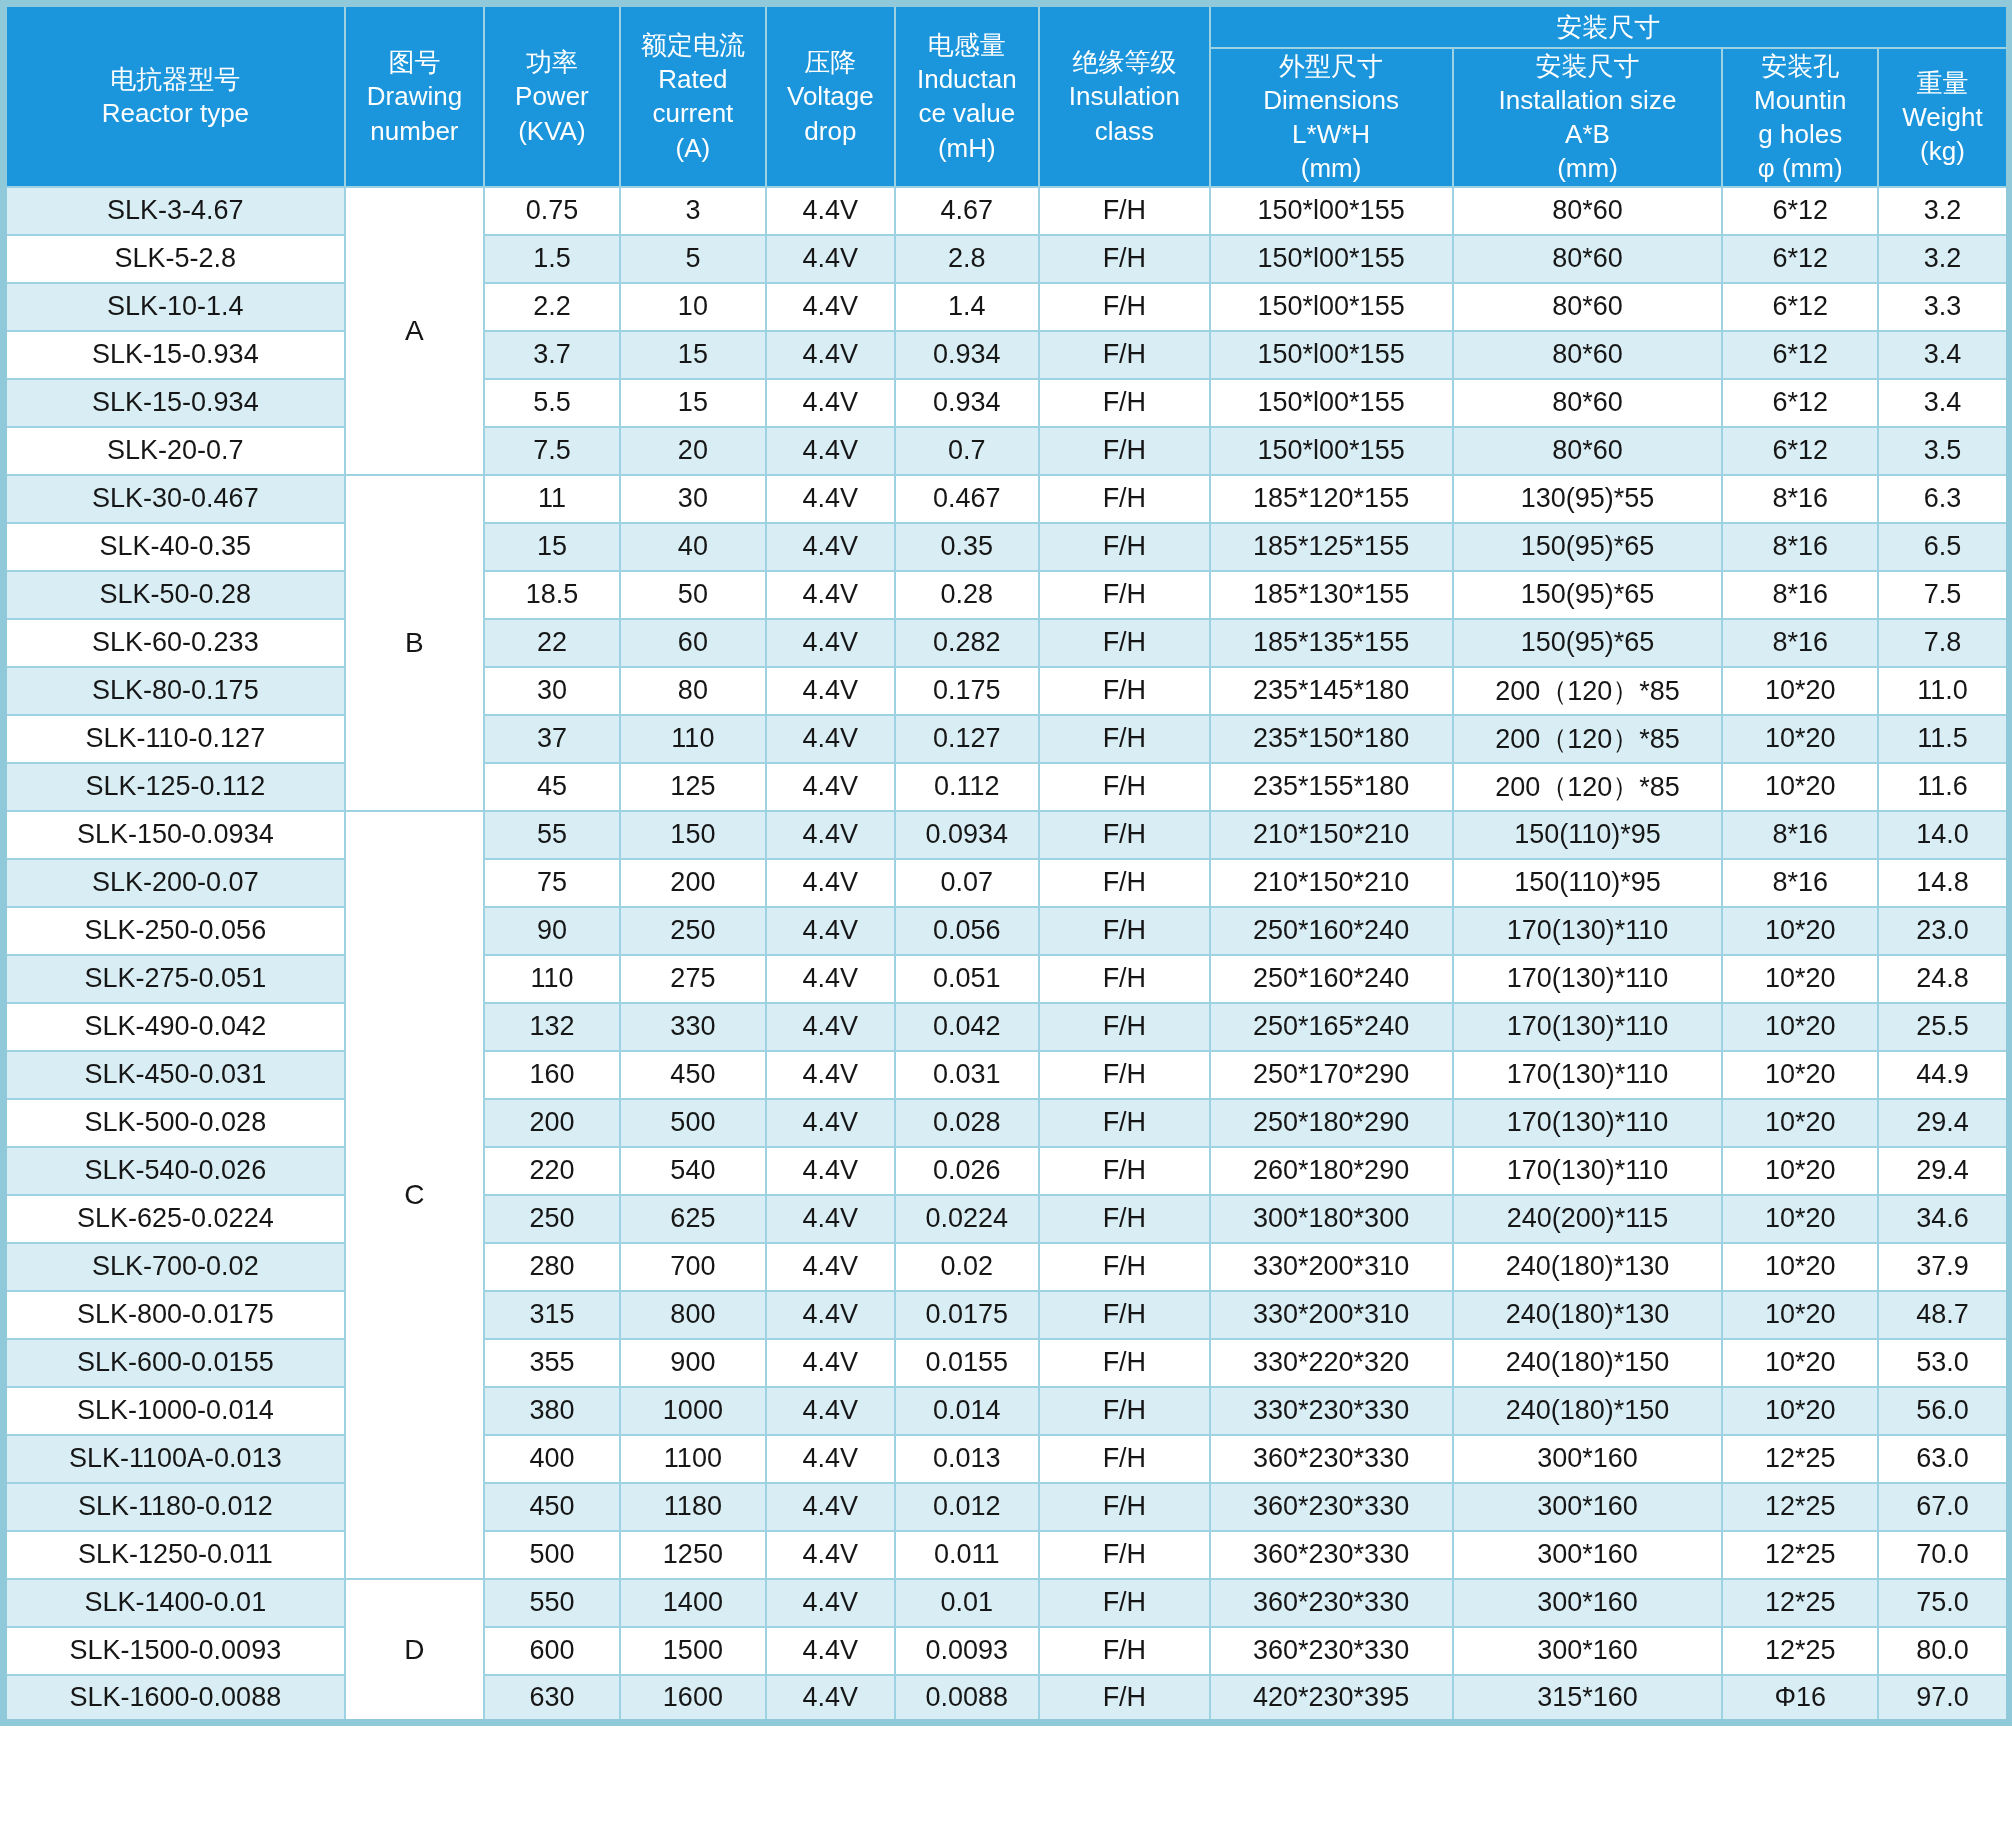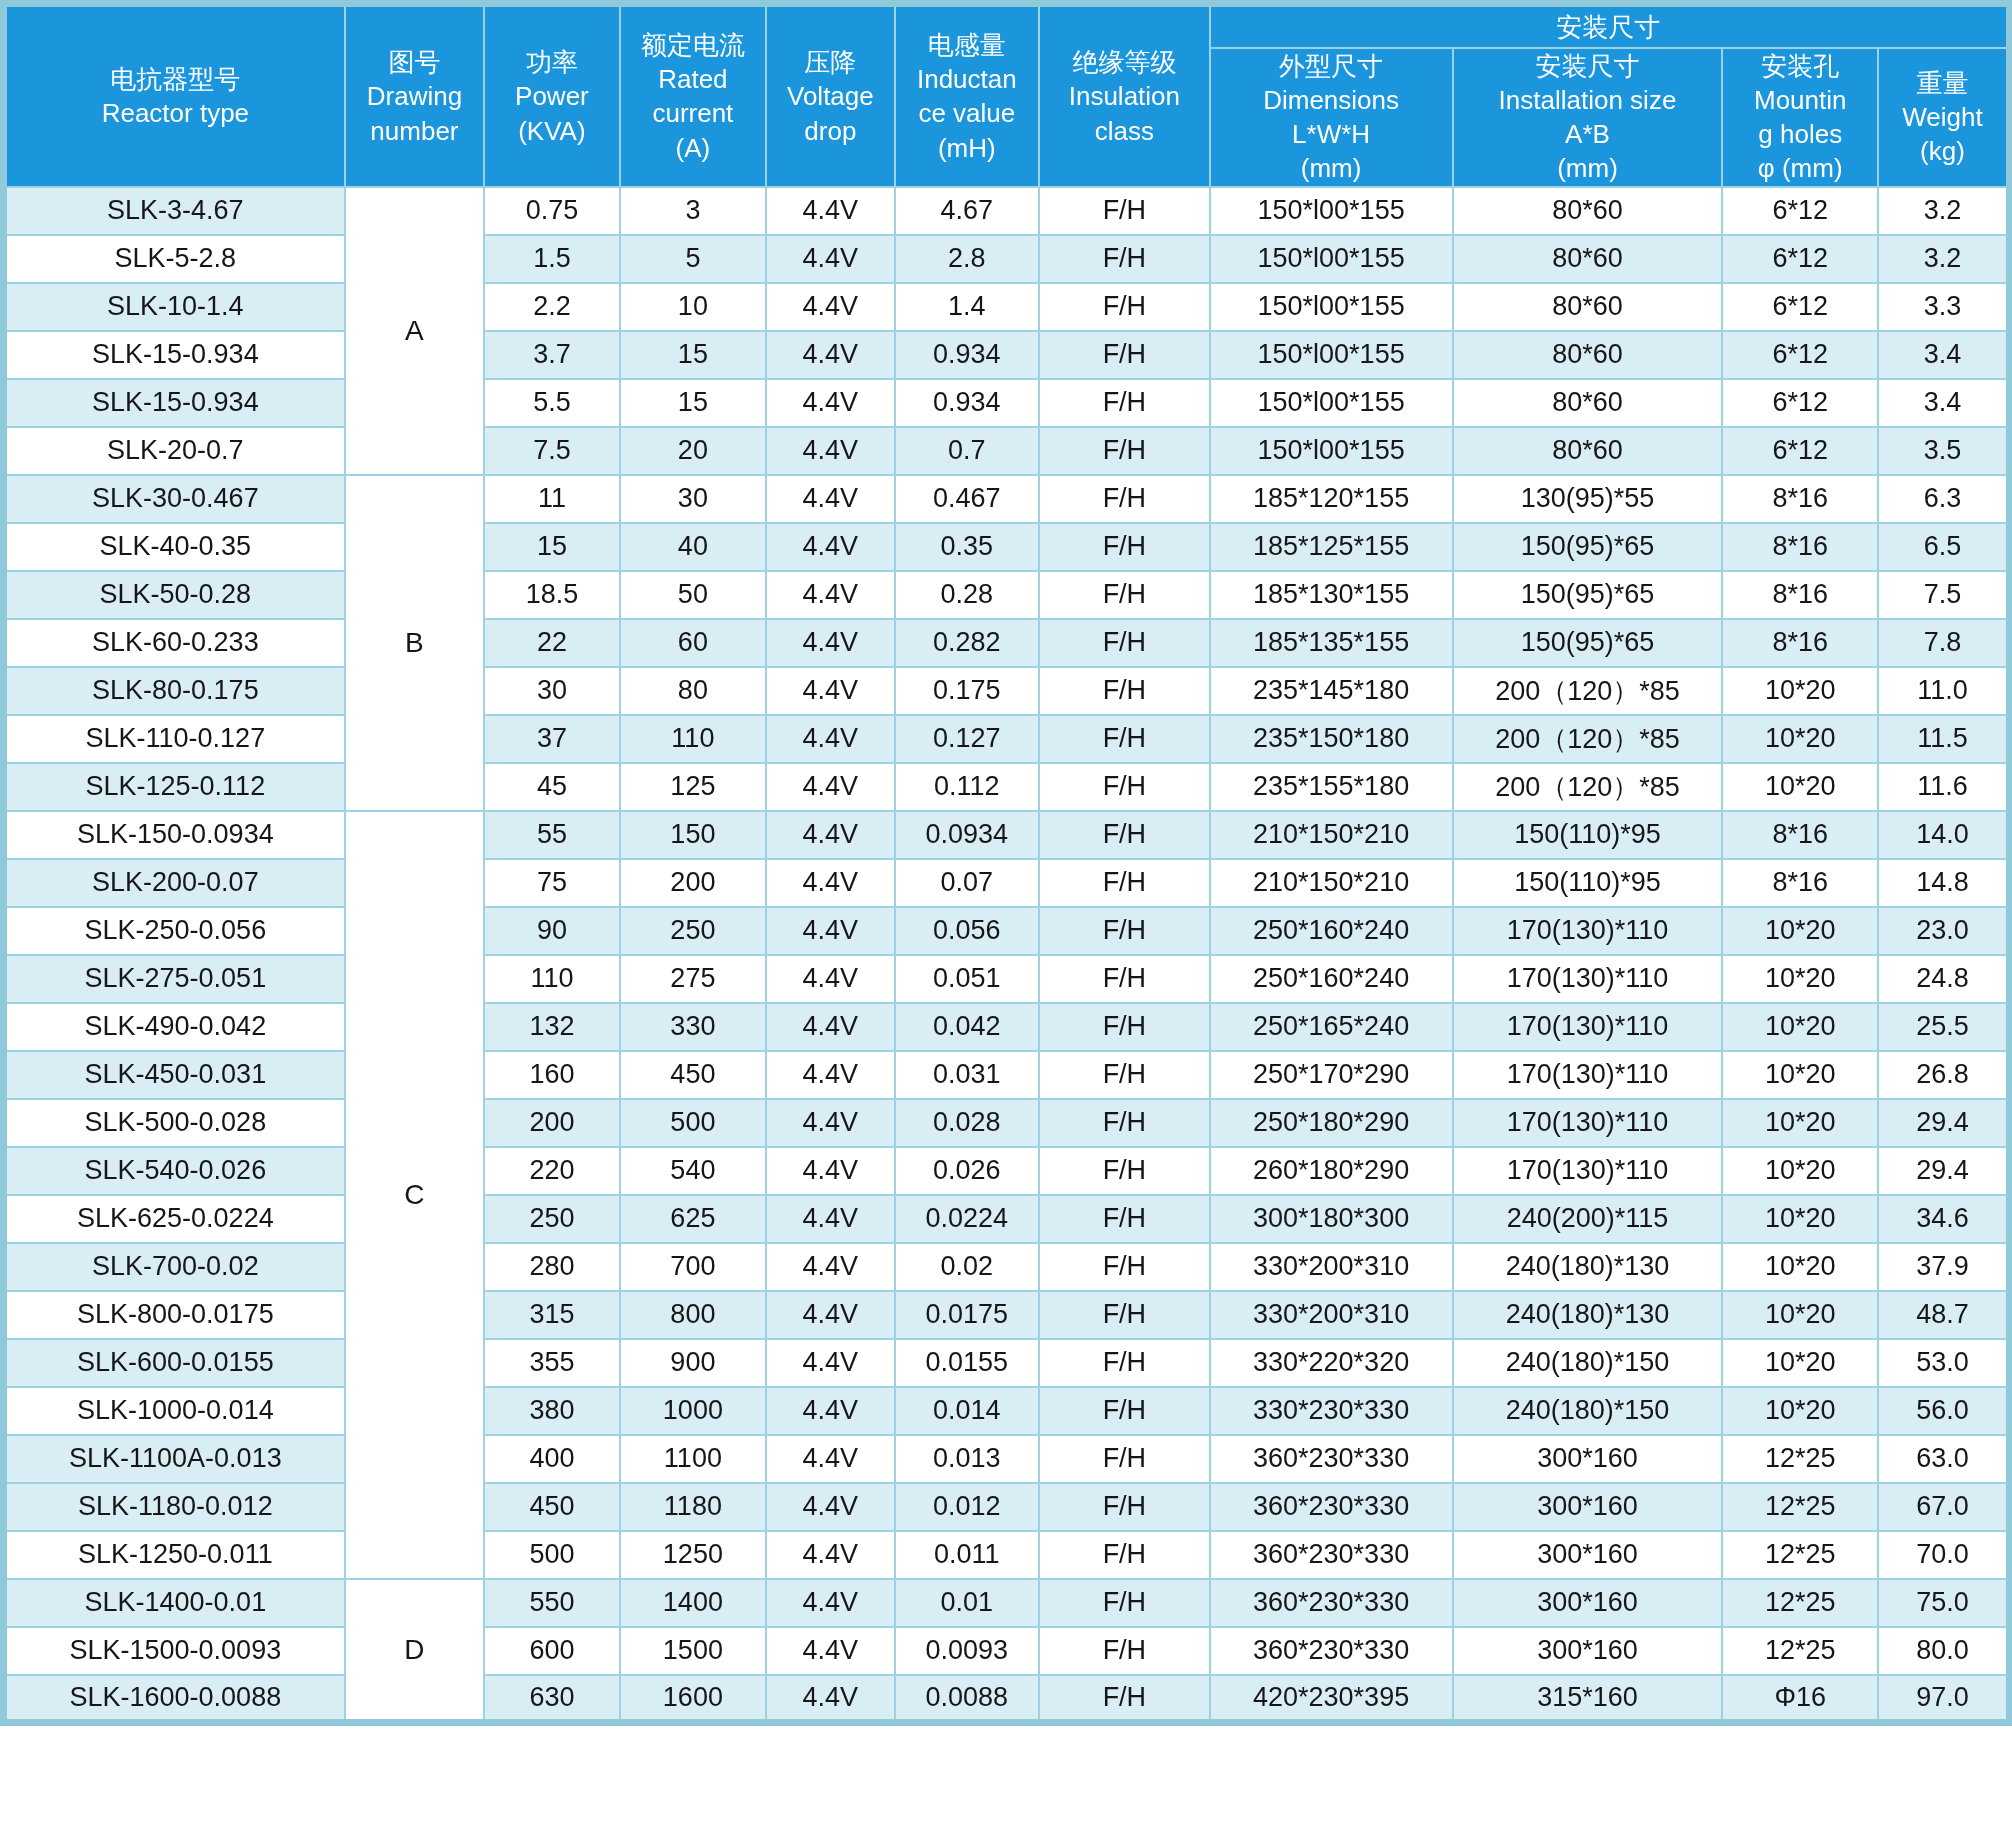--- a/index.html
+++ b/index.html
@@ -323,21 +323,21 @@
         <tr>
     <td class="blue">SLK-450-0.031</td>
     <td class="white">160</td>
     <td class="white">450</td>
     <td class="white">4.4V</td>
     <td class="white">0.031</td>
     <td class="white">F/H</td>
     <td class="white">250*170*290</td>
     <td class="white">170(130)*110</td>
     <td class="white">10*20</td>
-    <td class="white">26.8</td>
+    <td class="white">44.9</td>
   </tr>
         <tr>
     <td class="white">SLK-500-0.028</td>
     <td class="blue">200</td>
     <td class="blue">500</td>
     <td class="blue">4.4V</td>
     <td class="blue">0.028</td>
     <td class="blue">F/H</td>
     <td class="blue">250*180*290</td>
     <td class="blue">170(130)*110</td>

